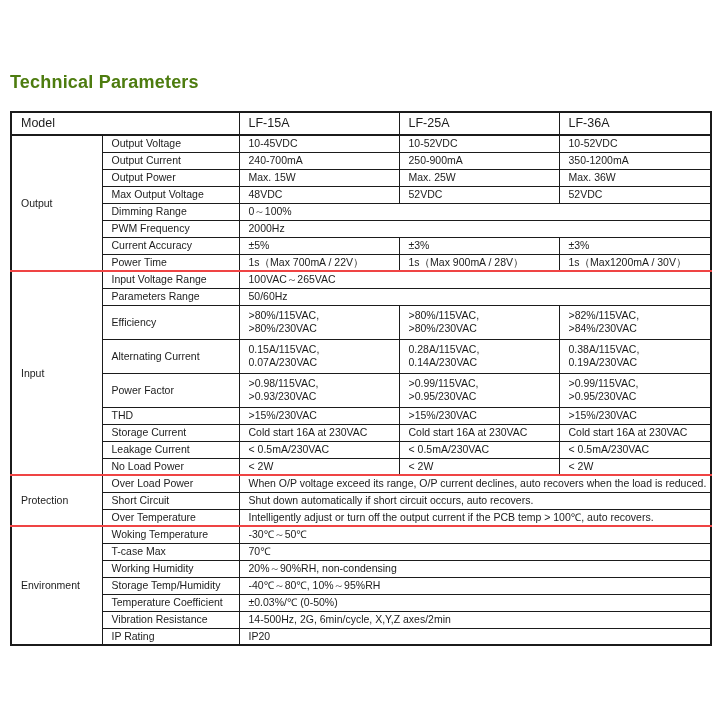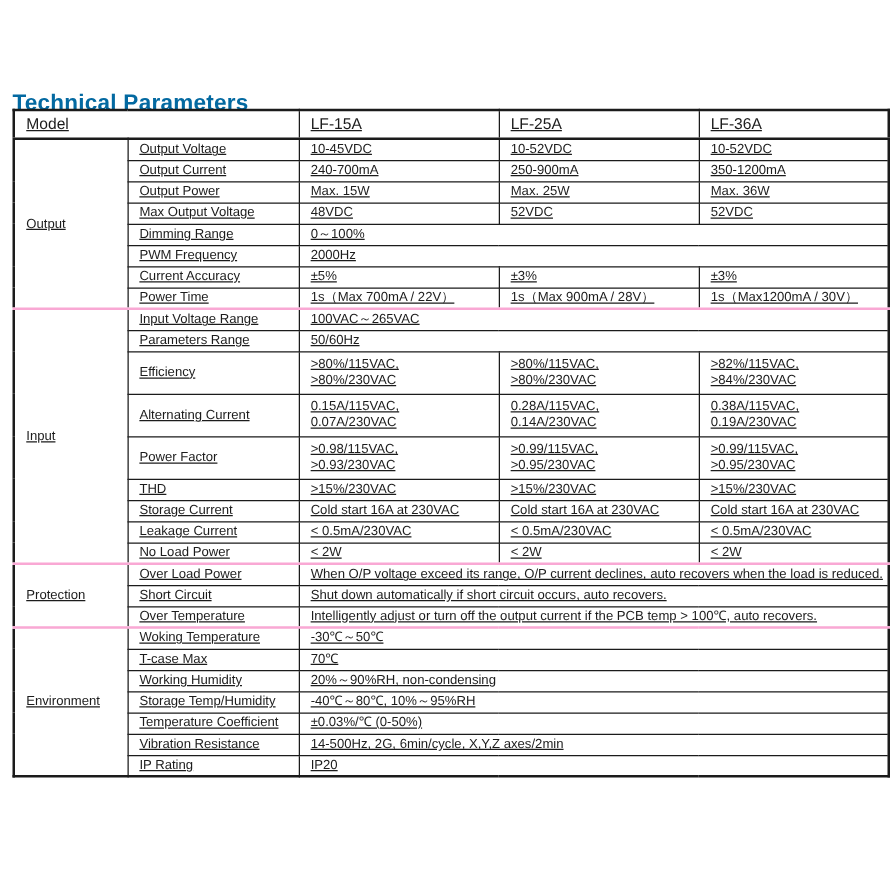--- a/index.html
+++ b/index.html
@@ -1,33 +1,33 @@
 <!DOCTYPE html>
 <html><head>
 <meta charset="utf-8">
 <style>
   html,body{margin:0;padding:0;background:#ffffff;}
   .page{position:relative;width:717px;height:717px;background:#ffffff;overflow:hidden;
         font-family:"Liberation Sans",sans-serif;color:#1c1c1c;}
   .title{position:absolute;left:10px;top:72px;font-size:18px;font-weight:600;
-         letter-spacing:0.2px;color:#0369a1;}
-  table.spec{position:absolute;left:10px;top:87px;width:700px;
+         letter-spacing:0.2px;color:#4d7c0f;}
+  table.spec{position:absolute;left:10px;top:111px;width:700px;
              border-collapse:collapse;table-layout:fixed;
-             border:2px solid #1b1b1b;text-decoration:underline;}
+             border:2px solid #1b1b1b;}
   table.spec td,table.spec th{border:1px solid #1b1b1b;font-size:10.5px;font-weight:normal;
              padding:1px 6px 1px 9px;line-height:13px;text-align:left;vertical-align:middle;
              overflow:hidden;white-space:nowrap;}
   tr.r{height:17px;}
   tr.tall{height:34px;}
   tr.head{height:23px;}
   tr.head th{font-size:12.5px;}
   th.modelcell{padding-left:50px;}
   td.group{text-align:center;font-size:13px;padding:0;}
   td.group-bottom{vertical-align:bottom;padding-bottom:24px;}
-  tr.sec td{border-top:2px solid #f9a8d4;}
+  tr.sec td{border-top:2px solid #ef4444;}
   tr.head th{border-bottom:2px solid #1b1b1b;}
 </style>
 </head>
 <body>
 
 <div class="page">
   <div class="title">Technical Parameters</div>
 
   <table class="spec">
     <colgroup>

